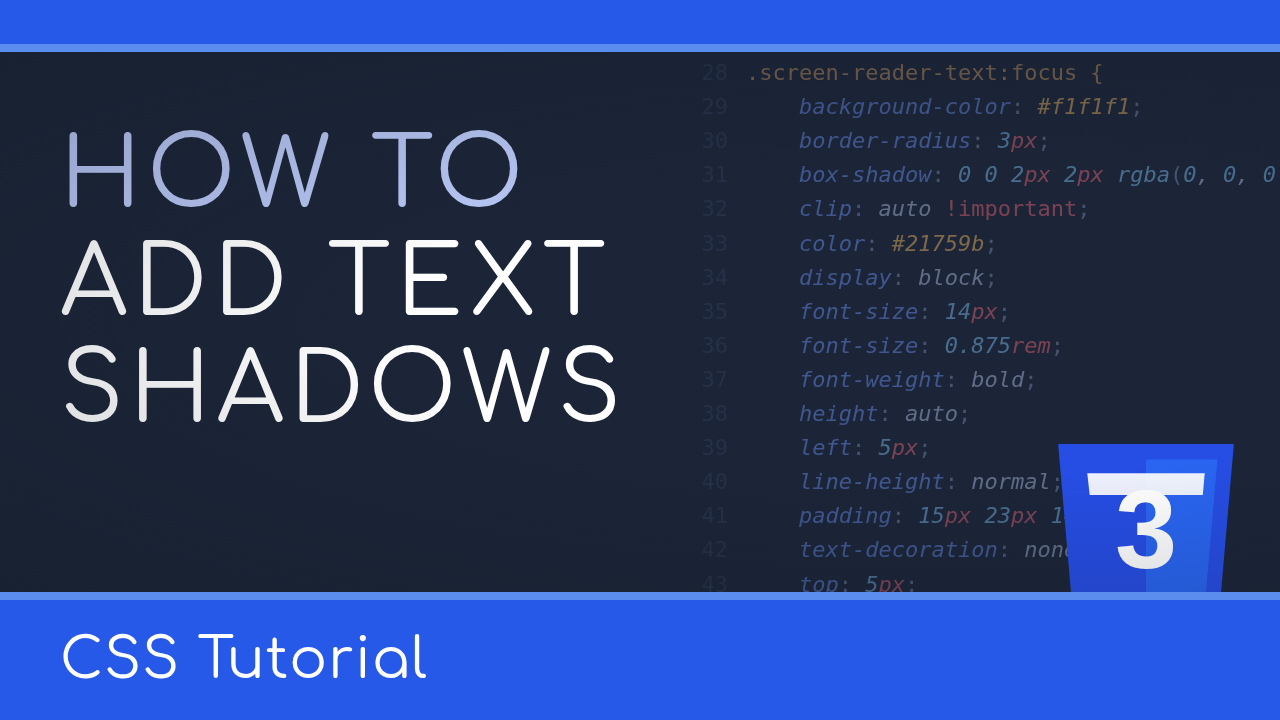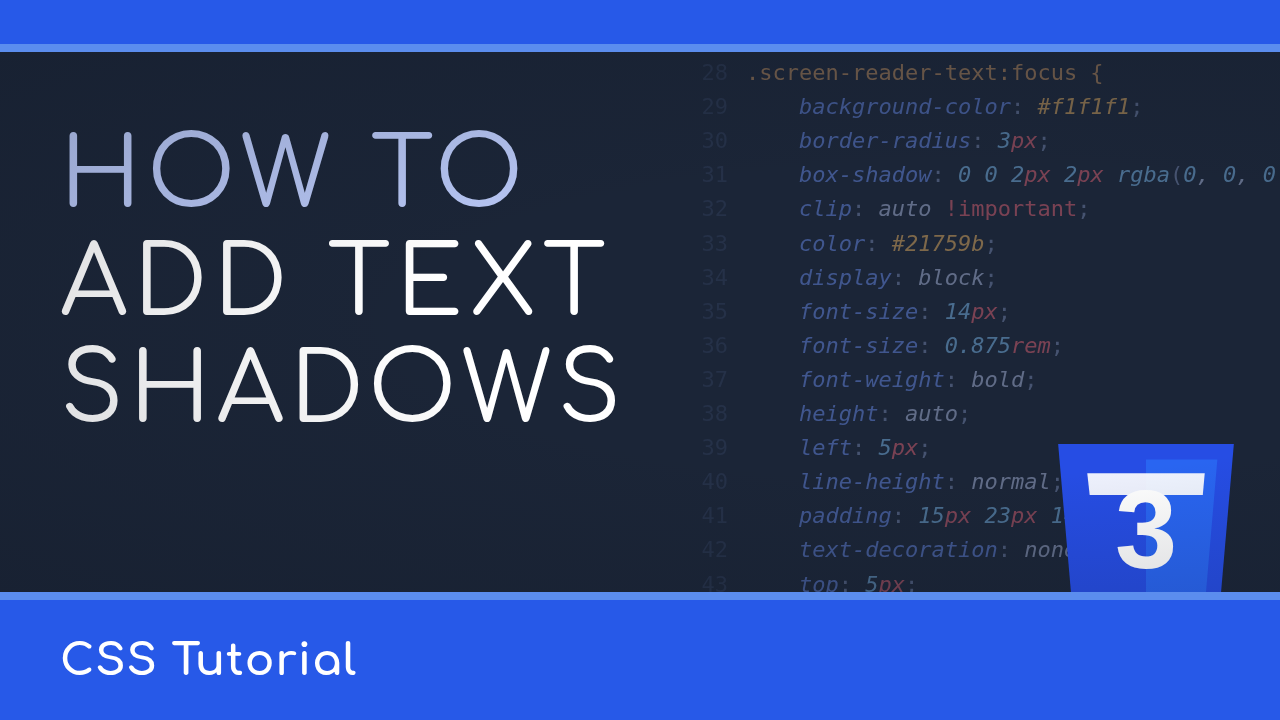--- a/index.html
+++ b/index.html
@@ -1,20 +1,20 @@
 <!DOCTYPE html>
 <html><head>
   <meta charset="utf-8">
   <style>
     * { margin:0; padding:0; box-sizing:border-box; }
     html,body{ width:1280px; height:720px; overflow:hidden; font-family:'Comfortaa','Trebuchet MS',Arial,sans-serif; background:#2759e8; }
     .stage{ position:relative; width:1280px; height:720px; background:#2759e8; }
     .top-bar{ position:absolute; left:0; top:0; width:100%; height:44px; background:#2759e8; }
     .bottom-bar{ position:absolute; left:0; bottom:0; width:100%; height:120px; background:#2759e8; display:flex; align-items:center; padding-left:60px; }
-    .bottom-bar .label{ color:#fff; font-size:44px; font-weight:700; letter-spacing:1px; }
+    .bottom-bar .label{ color:#fff; font-size:56px; font-weight:400; letter-spacing:1px; }
     .panel{ position:absolute; left:0; top:44px; right:0; bottom:120px; background:#1b2537; overflow:hidden; border-top:8px solid #5b8dee; border-bottom:8px solid #5b8dee; }
     .panel::after{  content:""; position:absolute; inset:0; background:radial-gradient(ellipse at 75% 50%, rgba(27,37,55,0) 0%, rgba(27,37,55,0) 40%, rgba(15,22,36,.25) 100%); pointer-events:none; }
 
     .headline{ position:absolute; left:60px; top:70px; color:#fff; }
     .headline .line{ display:block; font-size:96px; line-height:1.12; letter-spacing:6px; font-weight:400; text-transform:uppercase; }
     .headline .accent{ color:#b8c7f5; }
 
     .code{ position:absolute; right:-40px; top:-30px; width:640px; font-family:'Menlo','Consolas',monospace; font-size:22px; line-height:1.55; color:#6a7aa0; opacity:.55; font-style:italic; white-space:pre; pointer-events:none; user-select:none; }
     .code .ln{ color:#3b4a6b; display:inline-block; width:48px; text-align:right; margin-right:18px; font-style:normal; opacity:.6; }
     .sel{ color:#b6885a; font-style:normal; }

